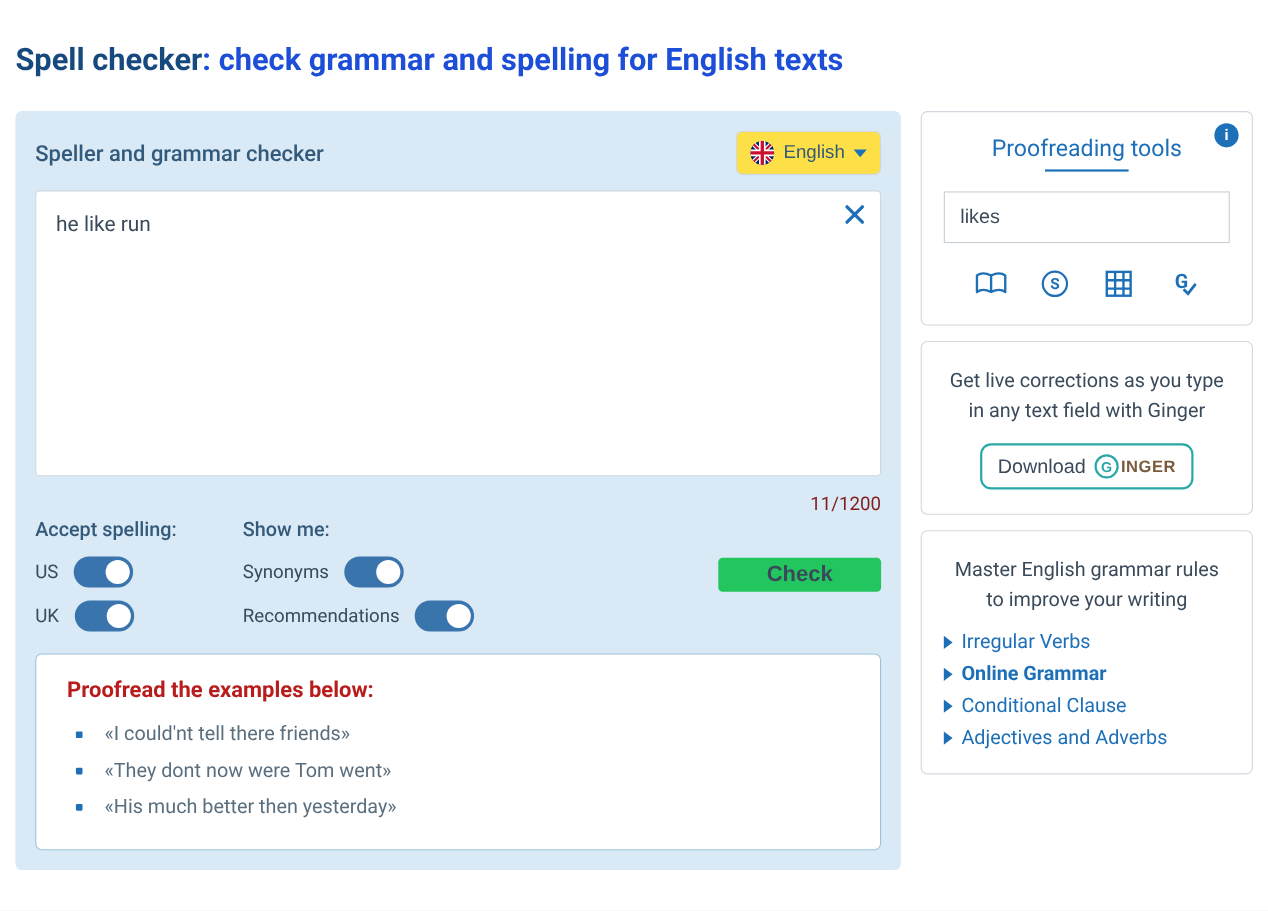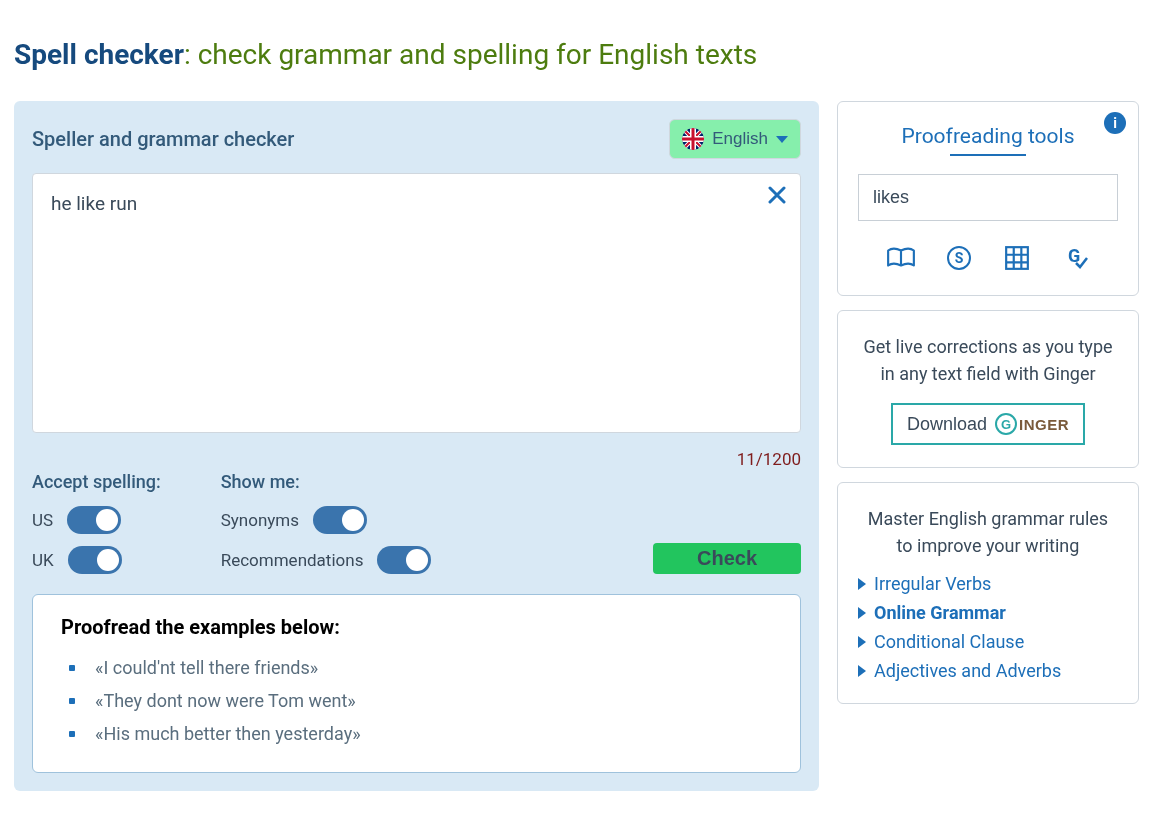--- a/index.html
+++ b/index.html
@@ -5,98 +5,98 @@
   * { box-sizing: border-box; margin: 0; padding: 0; }
   body {
     font-family: -apple-system, "Segoe UI", Roboto, Arial, sans-serif;
     background: #fff;
     color: #3a4a5a;
     padding: 14px;
     width: 1153px;
   }
   .page-title { font-size: 28px; font-weight: 400; margin: 24px 0 30px 0; }
   .page-title .bold { color: #164a7e; font-weight: 700; }
-  .page-title .rest { color: #4d7c0f; font-weight: 400; }
+  .page-title .rest { color: #1d4ed8; font-weight: 700; }
 
   .layout { display: flex; gap: 18px; align-items: flex-start; }
   .main-col { flex: 1; }
   .side-col { width: 302px; display: flex; flex-direction: column; gap: 14px; }
 
   .checker-card {
     background: #d9e9f5;
     border-radius: 6px;
     padding: 18px;
   }
   .checker-header {
     display: flex; align-items: center; justify-content: space-between;
     margin-bottom: 14px;
   }
   .checker-title { color: #335a7a; font-size: 20px; font-weight: 500; }
   .lang-btn {
-    background: #86efac; border: 1px solid #d0d7de; border-radius: 6px;
+    background: #fde047; border: 1px solid #d0d7de; border-radius: 6px;
     padding: 8px 12px; display: inline-flex; align-items: center; gap: 8px;
     cursor: pointer; font-size: 17px; color: #335a7a;
   }
   .flag { width: 22px; height: 22px; border-radius: 50%; overflow: hidden; display:inline-block; }
   .caret-down { width:0;height:0;border-left:6px solid transparent;border-right:6px solid transparent;border-top:7px solid #1d6fb8; }
 
   .textarea-wrap { position: relative; }
   .textarea {
     width: 100%; height: 260px; background:#fff; border:1px solid #d0d7de; border-radius:4px;
     padding: 18px 44px 18px 18px; font-size: 19px; color:#3a4a5a; resize:none; font-family:inherit;
   }
   .clear-x {
     position:absolute; top:8px; right:10px; width:28px; height:28px;
     display:flex; align-items:center; justify-content:center; cursor:pointer;
     color:#1d6fb8; font-size:22px;
   }
 
   .counter-row { text-align:right; font-size:17px; color:#7f1d1d; margin:12px 0 2px; }
 
-  .options-row { display:flex; align-items:flex-end; gap:60px; margin-top:2px; }
+  .options-row { display:flex; align-items:center; gap:60px; margin-top:2px; }
   .opt-col { display:flex; flex-direction:column; gap:12px; }
   .opt-label { color:#335a7a; font-size:18px; font-weight:500; margin-bottom:2px; }
   .toggle-row { display:flex; align-items:center; gap:14px; color:#3a4a5a; font-size:17px; }
   .toggle {
     width:54px; height:28px; background:#3a74ad; border-radius:999px; position:relative; cursor:pointer;
   }
   .toggle .knob {
     position:absolute; top:3px; right:3px; width:22px; height:22px; background:#fff; border-radius:50%;
   }
   .check-btn {
     margin-left:auto; background:#22c55e; color:#3a4a5a; font-weight:700; font-size:20px;
     border:none; border-radius:4px; padding:4px 44px; cursor:pointer;
   }
 
   .examples-card {
     margin-top:20px; border:1px solid #9fc2dc; border-radius:6px; background:#fff;
     padding: 20px 28px 22px 28px;
   }
-  .examples-title { color:#000000; font-size:20px; font-weight:700; margin-bottom:12px; }
+  .examples-title { color:#b91c1c; font-size:20px; font-weight:700; margin-bottom:12px; }
   .ex-item { display:flex; align-items:center; gap:20px; padding:6px 0; color:#5a6e7e; font-size:18px; }
   .ex-bullet { width:6px; height:6px; background:#1d6fb8; border-radius:1px; flex-shrink:0; margin-left:8px; }
 
   .side-card { border:1px solid #d0d7de; border-radius:6px; background:#fff; padding:22px 20px; position:relative; }
   .info-badge {
     position:absolute; top:10px; right:12px; width:22px; height:22px; border-radius:50%;
     background:#1d6fb8; color:#fff; display:flex; align-items:center; justify-content:center;
     font-weight:700; font-size:14px; cursor:pointer;
   }
   .side-title { text-align:center; color:#1d6fb8; font-size:21px; margin-bottom:6px; }
   .side-underline { width:76px; height:2px; background:#1d6fb8; margin:0 auto 18px; }
   .side-input {
     width:100%; border:1px solid #c8cfd6; padding:12px 14px; font-size:18px; color:#3a4a5a;
   }
   .tool-icons { display:flex; justify-content:center; gap:28px; margin-top:22px; }
   .tool-icons .ico { width:30px; height:30px; color:#1d6fb8; cursor:pointer; display:flex; align-items:center; justify-content:center; }
 
   .side-text { text-align:center; color:#3a4a5a; font-size:18px; line-height:1.5; }
   .ginger-btn {
     margin:16px auto 0; display:flex; align-items:center; gap:8px; border:2px solid #2aa8a8;
-    background:#fff; color:#3a4a5a; font-size:18px; padding:8px 14px; cursor:pointer; border-radius:0;
+    background:#fff; color:#3a4a5a; font-size:18px; padding:8px 14px; cursor:pointer; border-radius:10px;
   }
   .ginger-logo { display:inline-flex; align-items:center; gap:2px; }
   .ginger-g {
     width:22px; height:22px; border:2px solid #2aa8a8; border-radius:50%;
     display:inline-flex; align-items:center; justify-content:center; color:#2aa8a8; font-weight:700; font-size:13px;
   }
   .ginger-word { color:#7a5a3a; font-weight:700; letter-spacing:0.5px; font-size:15px; }
 
   .link-list { margin-top:14px; display:flex; flex-direction:column; gap:8px; }
   .link-item { display:flex; align-items:center; gap:8px; color:#1d6fb8; font-size:18px; cursor:pointer; }

